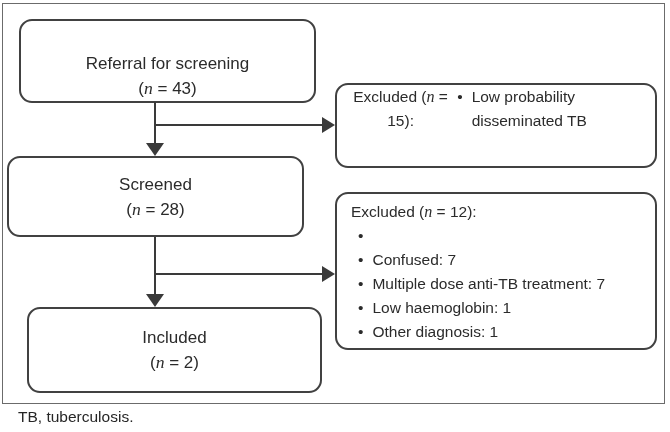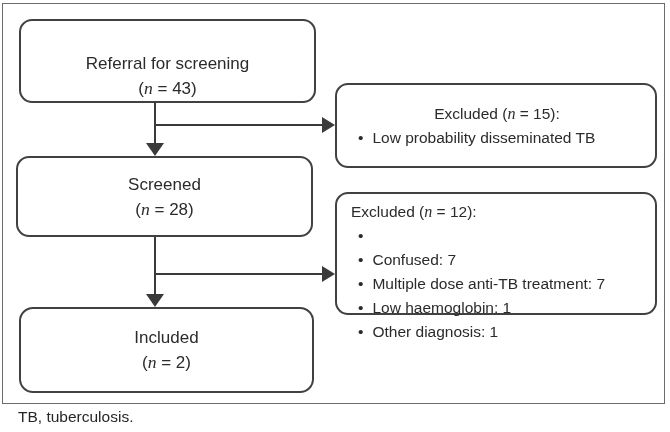--- a/index.html
+++ b/index.html
@@ -36,36 +36,36 @@
   .box.main {
     display: flex;
     flex-direction: column;
     align-items: center;
     justify-content: center;
     text-align: center;
     font-size: 17px;
     line-height: 25px;
   }
   #box-referral { left: 16px; top: 15px;  width: 297px; height: 84px; justify-content: flex-end; }
-  #box-screened { left: 13px; top: 152px; width: 297px; height: 81px; }
-  #box-included { left: 16px; top: 303px; width: 295px; height: 86px; border-radius: 14px; }
+  #box-screened { left: 4px; top: 152px; width: 297px; height: 81px; }
+  #box-included { left: 24px; top: 303px; width: 295px; height: 86px; }
   .box.list {
     font-size: 15.5px;
     line-height: 24px;
   }
   #box-excluded-screening {
     left: 332px; top: 79px; width: 322px; height: 85px;
     display: flex;
-    flex-direction: column;
+    flex-direction: row;
     justify-content: center;
     padding: 0 12px 0 14px;
   }
   #box-excluded-screening .heading { text-align: center; }
   #box-excluded-enrolment {
-    left: 332px; top: 188px; width: 322px; height: 123px;
+    left: 332px; top: 188px; width: 322px; height: 158px;
     padding: 6px 10px 12px 14px;
   }
   .bullet-line {
     display: flex;
     align-items: baseline;
   }
   .bullet-marker {
     flex: 0 0 auto;
     margin-left: 7px;
     margin-right: 9px;

